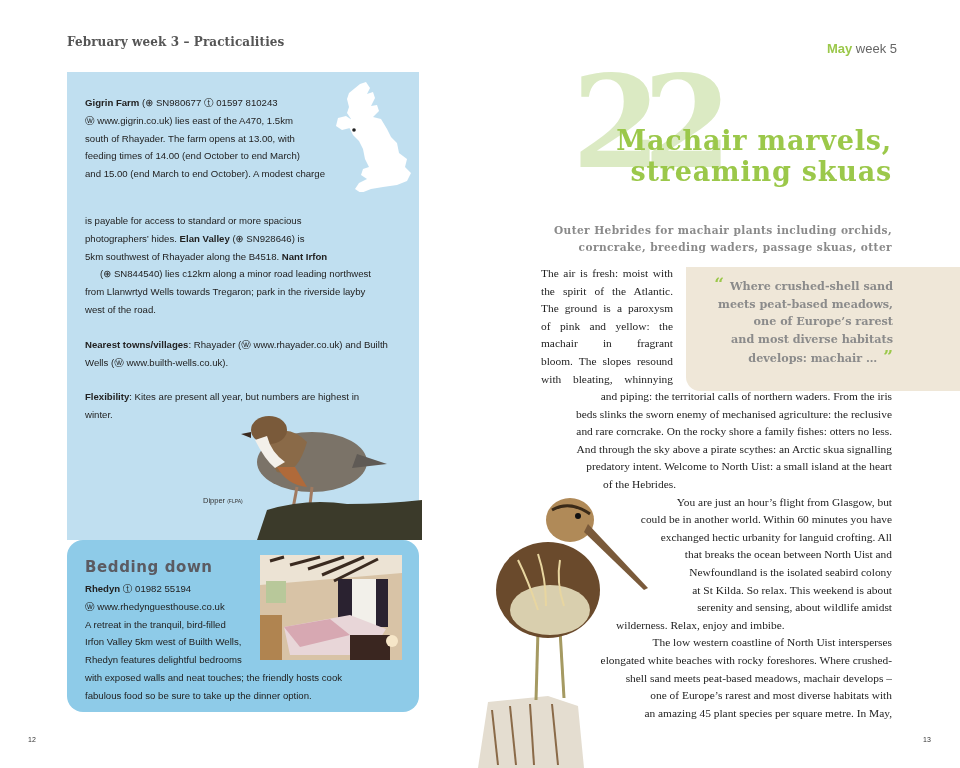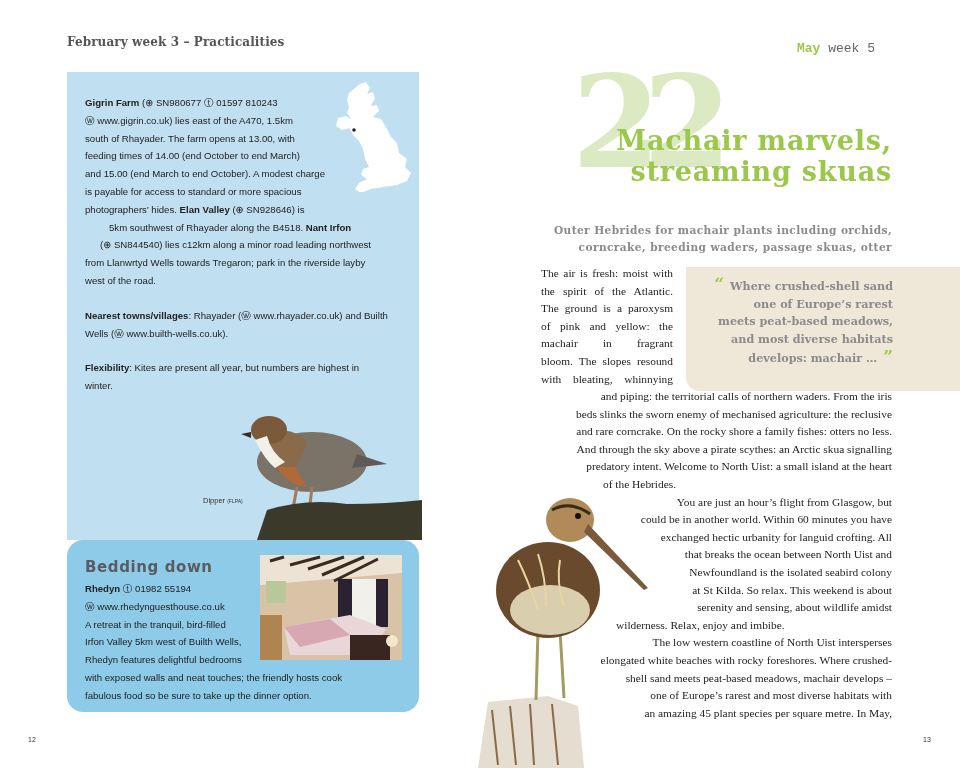--- a/index.html
+++ b/index.html
@@ -5,22 +5,22 @@
   * { box-sizing: border-box; margin: 0; padding: 0; }
   html, body { width: 960px; height: 768px; background: #ffffff; overflow: hidden; }
   body { position: relative; font-family: "Liberation Sans", sans-serif; color: #2a2a2a; }
 
   .running-head-left {
     position: absolute; left: 67px; top: 35px;
     font-family: "DejaVu Serif", serif; font-weight: bold; font-size: 12px; color: #555;
     letter-spacing: 0.1px;
   }
   .running-head-right {
-    position: absolute; right: 85px; top: 41px;
-    font-family: Liberation Mono, monospace; font-size: 13px; color: #666;
+    position: absolute; right: 63px; top: 41px;
+    font-family: Liberation Sans, sans-serif; font-size: 13px; color: #666;
   }
   .running-head-right .accent { color: #9bc84a; font-weight: bold; }
 
   
   .info-panel {
     position: absolute; left: 67px; top: 72px; width: 352px; height: 468px;
     background: #c0dff0;
   }
   .info-text {
     position: absolute; left: 18px; top: 22px; width: 300px;
@@ -109,23 +109,23 @@
 <div class="running-head-left">February week 3 – Practicalities</div>
 
 <div class="info-panel">
   <div class="info-text" id="info-text">
       <p>
         <span class="line" style="display: block; white-space: nowrap;"><b>Gigrin Farm</b> (⊕ SN980677 ⓣ 01597 810243</span>
         <span class="line" style="display: block; white-space: nowrap;">ⓦ www.gigrin.co.uk) lies east of the A470, 1.5km</span>
         <span class="line" style="display: block; white-space: nowrap;">south of Rhayader. The farm opens at 13.00, with</span>
         <span class="line" style="display: block; white-space: nowrap;">feeding times of 14.00 (end October to end March)</span>
         <span class="line" style="display: block; white-space: nowrap;">and 15.00 (end March to end October). A modest charge</span>
-        <span class="line" style="display: block; white-space: nowrap;">is payable for access to standard or more spacious</span>
+        <span class="line" style="display: block; white-space: nowrap; margin-top: 29px;">is payable for access to standard or more spacious</span>
         <span class="line" style="display: block; white-space: nowrap;">photographers’ hides. <b>Elan Valley</b> (⊕ SN928646) is</span>
-        <span class="line" style="display: block; white-space: nowrap; margin-left: 24px;">5km southwest of Rhayader along the B4518. <b>Nant Irfon</b></span>
+        <span class="line" style="display: block; white-space: nowrap;">5km southwest of Rhayader along the B4518. <b>Nant Irfon</b></span>
         <span class="line" style="display: block; white-space: nowrap; margin-left: 15px;">(⊕ SN844540) lies c12km along a minor road leading northwest</span>
         <span class="line" style="display: block; white-space: nowrap;">from Llanwrtyd Wells towards Tregaron; park in the riverside layby</span>
         <span class="line" style="display: block; white-space: nowrap;">west of the road.</span>
       </p>
       <p>
         <span class="line" style="display: block; white-space: nowrap;"><b>Nearest towns/villages</b>: Rhayader (ⓦ www.rhayader.co.uk) and Builth</span>
         <span class="line" style="display: block; white-space: nowrap;">Wells (ⓦ www.builth-wells.co.uk).</span>
       </p>
       <p>
         <span class="line" style="display: block; white-space: nowrap;"><b>Flexibility</b>: Kites are present all year, but numbers are highest in</span>
@@ -202,22 +202,22 @@
   <div>streaming skuas</div>
 </div>
 <div class="subtitle">
   <div>Outer Hebrides for machair plants including orchids,</div>
   <div>corncrake, breeding waders, passage skuas, otter</div>
 </div>
 
 <div class="pull-quote">
   <div class="pull-quote-text" id="pull-quote-text">
       <div><span class="quote-mark">“ </span>Where crushed-shell sand</div>
+      <div>meets peat-based meadows,</div>
       <div>one of Europe’s rarest</div>
-      <div>meets peat-based meadows,</div>
       <div>and most diverse habitats</div>
       <div>develops: machair …<span class="quote-mark"> ”</span></div>
     </div>
 </div>
 
 <div class="body-text col-narrow" id="body-narrow">
     <span class="line">The air is fresh: moist with</span>
     <span class="line">the spirit of the Atlantic.</span>
     <span class="line">The ground is a paroxysm</span>
     <span class="line">of pink and yellow: the</span>

